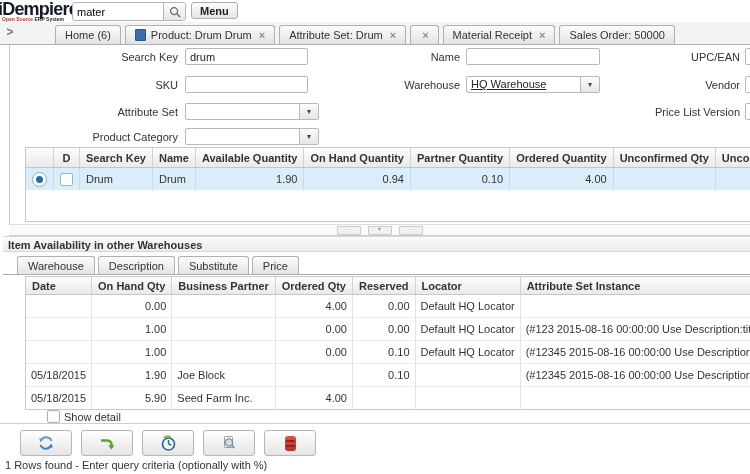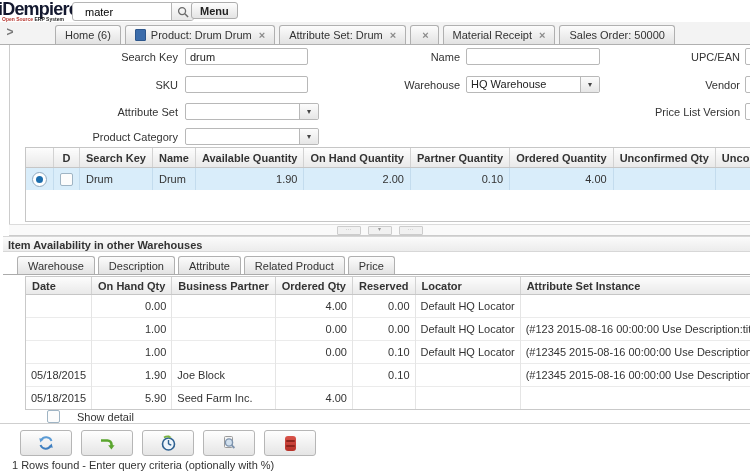--- a/index.html
+++ b/index.html
@@ -4,21 +4,21 @@
 <style>
   html,body{margin:0;padding:0;width:750px;height:474px;overflow:hidden;background:#fff;
     font-family:"Liberation Sans",sans-serif;font-size:11px;color:#333;position:relative;}
 
   
   .logo{position:absolute;left:-2px;top:-1px;font-size:18px;font-weight:bold;color:#13182f;letter-spacing:-0.8px;}
   .tagline{position:absolute;left:2px;top:16px;font-size:5px;white-space:nowrap;}
   .tagline .red{color:#b5342c;font-weight:bold;}
   .tagline .dark{color:#222;font-weight:bold;}
   .search-wrap{position:absolute;left:72px;top:2px;width:112px;height:17px;border:1px solid #b5b5b5;
-    border-radius:3px;display:flex;background:#fff;padding-left:8px;}
+    border-radius:3px;display:flex;background:#fff;}
   .search-wrap input{flex:1;border:none;outline:none;font:11px "Liberation Sans",sans-serif;padding:0 4px;min-width:0;background:transparent;}
   .search-btn{width:21px;border-left:1px solid #b5b5b5;background:linear-gradient(#fdfdfd,#e7e7e7);
     display:flex;align-items:center;justify-content:center;border-radius:0 2px 2px 0;}
   .menu-btn{position:absolute;left:191px;top:2px;height:17px;padding:0 8px;border:1px solid #adadad;
     border-radius:3px;background:linear-gradient(#fdfdfd,#e4e4e4);font-weight:bold;font-size:11px;
     line-height:16px;color:#222;}
 
   
   .tabbar{position:absolute;top:22px;left:0;right:0;height:23px;background:#f3f3f3;
     border-bottom:1px solid #b0b0b0;display:flex;align-items:flex-end;padding-left:3px;box-sizing:border-box;}
@@ -29,21 +29,21 @@
   .wtab .x{color:#8a8a8a;font-weight:bold;font-size:11px;margin-left:2px;}
   .cube{width:9px;height:10px;background:#3b6cab;border-radius:1px;border:1px solid #2d5档;border:1px solid #2d568c;}
 
   
   .left-border{position:absolute;left:9px;top:45px;height:190px;border-left:1px solid #ccc;}
   .flabel{position:absolute;width:120px;text-align:right;color:#333;}
   .tinput{position:absolute;height:17px;border:1px solid #b8b8b8;border-radius:2px;
     font:11px "Liberation Sans",sans-serif;padding:0 4px;box-sizing:border-box;outline:none;background:#fff;color:#222;}
   .combo{position:absolute;height:17px;border:1px solid #b8b8b8;border-radius:2px;display:flex;
     box-sizing:border-box;background:#fff;}
-  .combo .cval{flex:1;padding:0 4px;line-height:15px;white-space:nowrap;overflow:hidden;color:#222;}
+  .combo .cval{flex:1;padding:0 4px;line-height:15px;white-space:nowrap;overflow:hidden;color:#222;text-decoration:underline;}
   .combo .cbtn{width:18px;border-left:1px solid #b8b8b8;background:linear-gradient(#fcfcfc,#e6e6e6);
     text-align:center;font-size:8px;color:#444;line-height:15px;border-radius:0 2px 2px 0;}
 
   
   table{border-collapse:collapse;table-layout:fixed;font-size:11px;}
   .grid-box{position:absolute;left:25px;top:147px;width:818px;height:75px;border:1px solid #c6c6c6;
     background:#fff;box-sizing:border-box;overflow:hidden;}
   .grid-box th,.atp-box th{height:19px;background:linear-gradient(#fdfdfd,#e9e9e9);
     border-right:1px solid #d2d2d2;border-bottom:1px solid #c6c6c6;font-weight:bold;text-align:left;
     padding:0 6px;white-space:nowrap;overflow:hidden;}
@@ -71,31 +71,31 @@
   .stab{height:17px;padding:0 10px;margin-right:3px;background:linear-gradient(#fcfcfc,#e3e3e3);
     border:1px solid #b0b0b0;border-bottom:none;border-radius:3px 3px 0 0;display:flex;align-items:center;
     white-space:nowrap;color:#333;}
   .stab.active{background:#fff;font-weight:bold;height:19px;margin-bottom:-1px;z-index:2;}
 
   .atp-box{position:absolute;left:25px;top:276px;width:747px;border:1px solid #c9c9c9;background:#fff;box-sizing:border-box;}
   .atp-box th{height:17px;}
   .atp-box td{height:22px;padding:0 5px;white-space:nowrap;overflow:hidden;
     border-right:1px solid #e5e5e5;border-top:1px solid #ebebeb;}
 
-  .show-detail{position:absolute;left:3px;top:410px;display:flex;align-items:center;gap:17px;padding-left:44px;}
+  .show-detail{position:absolute;left:3px;top:410px;display:flex;align-items:center;gap:4px;padding-left:44px;}
 
   
   .divider{position:absolute;left:0;right:0;top:423px;border-top:1px solid #cfcfcf;}
   .toolbar{position:absolute;left:20px;top:430px;display:flex;gap:9px;}
   .tbtn{width:52px;height:26px;border:1px solid #b6b6b6;border-radius:3px;
     background:linear-gradient(#fefefe,#e5e5e5);display:flex;align-items:center;justify-content:center;}
   .db-icon{width:11px;height:15px;border-radius:3px;background:linear-gradient(#d9534a,#b73229);position:relative;}
   .db-icon:before,.db-icon:after{content:"";position:absolute;left:1px;right:1px;height:2px;background:#8e241d;border-radius:1px;}
   .db-icon:before{top:4px;} .db-icon:after{top:9px;}
-  .statusbar{position:absolute;left:0;right:0;top:457px;height:17px;padding:2px 0 0 5px;color:#333;box-sizing:border-box;margin-left:7px;}
+  .statusbar{position:absolute;left:0;right:0;top:457px;height:17px;padding:2px 0 0 5px;color:#333;box-sizing:border-box;}
 </style>
 </head>
 <body>
 
 <div class="logo">iDempiere</div>
 <div class="tagline">
   <span class="red">Open Source</span>
   <span class="dark">ERP System</span>
 </div>
 <div class="search-wrap">
@@ -201,43 +201,42 @@
       <th>Ordered Quantity</th>
       <th>Unconfirmed Qty</th>
       <th>Unconfirmed Move Qty</th>
     </tr>
     <tr class="row-sel">
       <td style="text-align:center;"><span class="radio on"></span></td>
       <td style="text-align:center;"><span class="cbox"></span></td>
       <td>Drum</td>
       <td>Drum</td>
       <td class="num">1.90</td>
-      <td class="num">2.00</td>
+      <td class="num">0.94</td>
       <td class="num">0.10</td>
       <td class="num">4.00</td>
       <td></td>
       <td></td>
     </tr>
   </tbody>
     </table>
 </div>
 
 <div class="splitter">
   <span class="grip">···</span>
   <span class="grip">▾</span>
   <span class="grip">···</span>
 </div>
 
 <div class="sec-title">Item Availability in other Warehouses</div>
 
 <div class="subtabs">
   <div class="stab">Warehouse</div>
   <div class="stab">Description</div>
-  <div class="stab">Attribute</div>
-  <div class="stab">Related Product</div>
+  <div class="stab">Substitute</div>
   <div class="stab">Price</div>
 </div>
 
 <div class="atp-box">
   <table>
     <colgroup>
         <col style="width:52px">
         <col style="width:38px">
         <col style="width:77px">
         <col style="width:40px">

